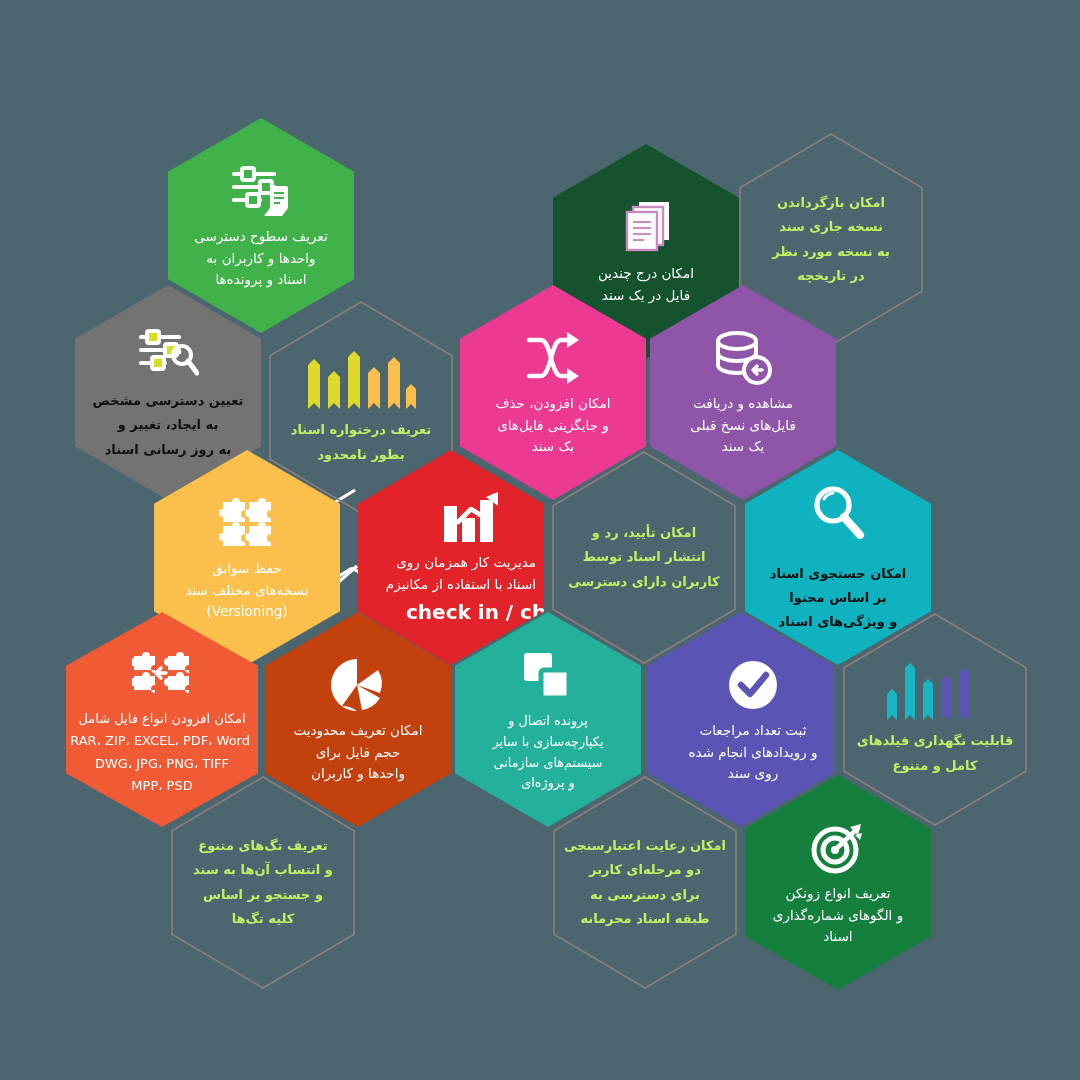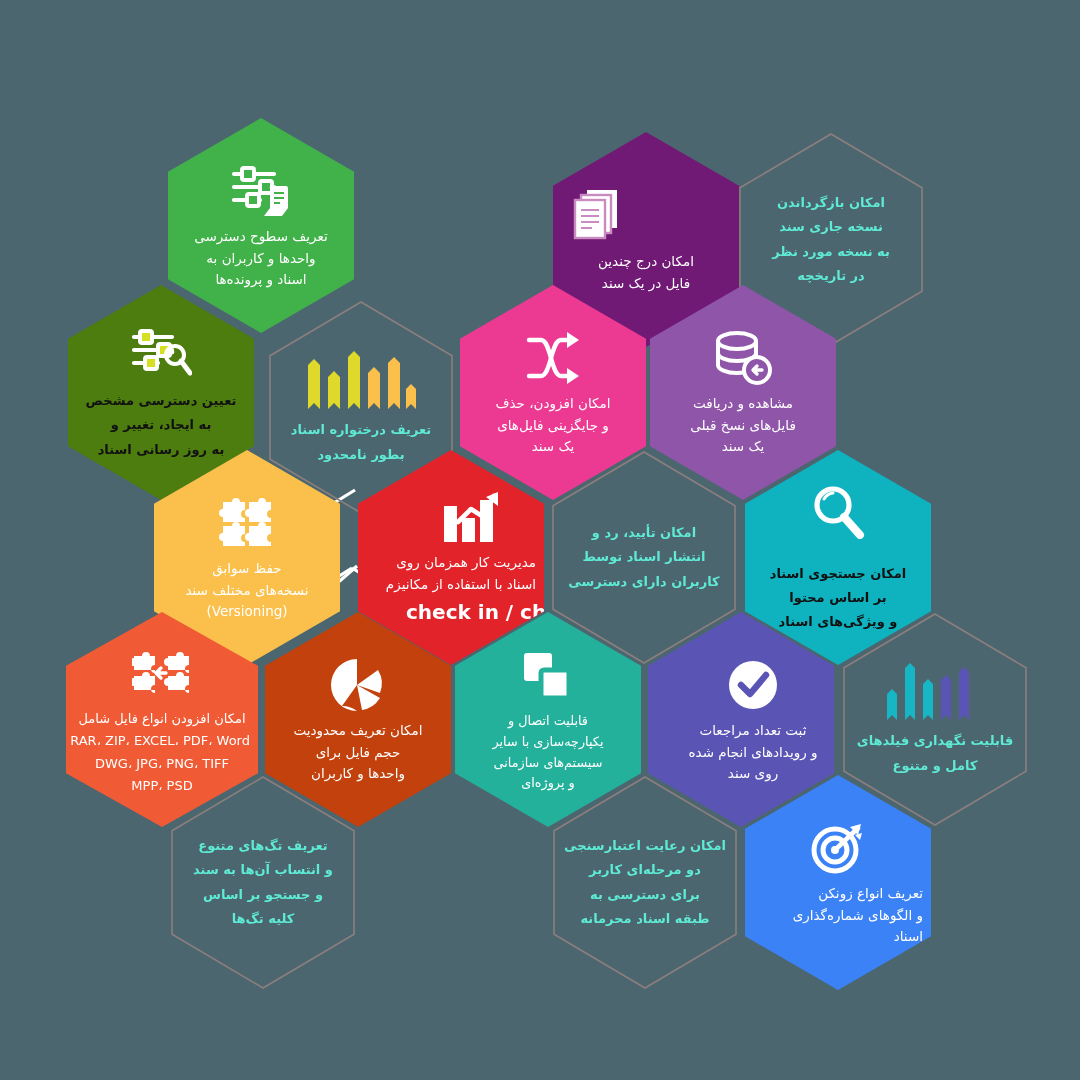--- a/index.html
+++ b/index.html
@@ -47,21 +47,21 @@
     color:#ffffff;
     direction:rtl;
     unicode-bidi:isolate;
     letter-spacing:0;
     width:100%;
   }
   .hextext .ln{display:block;white-space:nowrap;}
   .hextext .ltr{direction:ltr;unicode-bidi:isolate;}
 
   .hex.dark .hextext{color:#111111;font-weight:bold;font-size:13px;line-height:1.85;}
-  .hex.outline .hextext{color:#5eead4;font-weight:bold;font-size:13px;line-height:1.85;}
+  .hex.outline .hextext{color:#bef264;font-weight:bold;font-size:13px;line-height:1.85;}
 
   .hex.bold-en .hextext .big{
     font-weight:bold;font-size:20px;direction:ltr;unicode-bidi:isolate;display:block;
   }
 
   
   #connectors{position:absolute;inset:0;width:1080px;height:1080px;pointer-events:none;}
 </style>
 </head>
 <body>
@@ -105,21 +105,21 @@
         </g>
       </svg>
     </div>
     <div class="hextext">
       <span class="ln">تعریف سطوح دسترسی</span>
       <span class="ln">واحدها و کاربران به</span>
       <span class="ln">اسناد و پرونده‌ها</span>
     </div>
   </div>
 
-  <div class="hex" style="left:553px;top:132px;background:#701a75;align-items:flex-end;">
+  <div class="hex" style="left:553px;top:144px;background:#14532d;">
     <div class="hexicon">
       <svg width="58" height="56" viewBox="0 0 58 56">
         <rect x="22" y="2" width="30" height="38" fill="#fff"></rect>
         <rect x="16" y="7" width="30" height="38" fill="#fff" stroke="#c98bc0" stroke-width="2.4"></rect>
         <rect x="10" y="12" width="30" height="38" fill="#fff" stroke="#c98bc0" stroke-width="2.4"></rect>
         <g stroke="#c98bc0" stroke-width="2.2">
           <line x1="16" y1="22" x2="34" y2="22"></line>
           <line x1="16" y1="28" x2="34" y2="28"></line>
           <line x1="16" y1="34" x2="34" y2="34"></line>
           <line x1="16" y1="40" x2="27" y2="40"></line>
@@ -137,21 +137,21 @@
       <polygon points="93,2 184,55.75 184,159.25 93,213 2,159.25 2,55.75" fill="none" stroke="#8b7f7d" stroke-width="1.6"></polygon>
     </svg>
     <div class="hextext">
       <span class="ln">امکان بازگرداندن</span>
       <span class="ln">نسخه جاری سند</span>
       <span class="ln">به نسخه مورد نظر</span>
       <span class="ln">در تاریخچه</span>
     </div>
   </div>
 
-  <div class="hex dark" style="left:68px;top:285px;background:#4d7c0f;">
+  <div class="hex dark" style="left:75px;top:285px;background:#737373;">
     <div class="hexicon">
       <svg width="62" height="54" viewBox="0 0 62 54">
         <g stroke="#fff" stroke-width="4.2" stroke-linecap="round">
           <line x1="4" y1="10" x2="42" y2="10"></line>
           <line x1="4" y1="23" x2="42" y2="23"></line>
           <line x1="4" y1="36" x2="28" y2="36"></line>
         </g>
         <rect x="10" y="4" width="12" height="12" rx="2" fill="#d7df23" stroke="#fff" stroke-width="4"></rect>
         <rect x="28" y="17" width="12" height="12" rx="2" fill="#d7df23" stroke="#fff" stroke-width="4"></rect>
         <rect x="15" y="30" width="12" height="12" rx="2" fill="#d7df23" stroke="#fff" stroke-width="4"></rect>
@@ -327,21 +327,21 @@
   </div>
 
   <div class="hex" style="left:455px;top:612px;background:#23b19b;">
     <div class="hexicon">
       <svg width="54" height="52" viewBox="0 0 54 52">
         <rect x="3" y="3" width="28" height="28" rx="3" fill="#fff"></rect>
         <rect x="20" y="20" width="28" height="28" rx="3" fill="#fff" stroke="#23b19b" stroke-width="5"></rect>
       </svg>
     </div>
     <div class="hextext" style="font-size:12.8px;">
-      <span class="ln">قابلیت اتصال و</span>
+      <span class="ln">پرونده اتصال و</span>
       <span class="ln">یکپارچه‌سازی با سایر</span>
       <span class="ln">سیستم‌های سازمانی</span>
       <span class="ln">و پروژه‌ای</span>
     </div>
   </div>
 
   <div class="hex" style="left:648px;top:612px;background:#5a55b5;padding-left:32px;">
     <div class="hexicon">
       <svg width="54" height="52" viewBox="0 0 54 52">
         <circle cx="27" cy="26" r="24" fill="#fff"></circle>
@@ -395,21 +395,21 @@
       <polygon points="93,2 184,55.75 184,159.25 93,213 2,159.25 2,55.75" fill="none" stroke="#8b7f7d" stroke-width="1.6"></polygon>
     </svg>
     <div class="hextext">
       <span class="ln">امکان رعایت اعتبارسنجی</span>
       <span class="ln">دو مرحله‌ای کاربر</span>
       <span class="ln">برای دسترسی به</span>
       <span class="ln">طبقه اسناد محرمانه</span>
     </div>
   </div>
 
-  <div class="hex" style="left:745px;top:775px;background:#3b82f6;text-align:right;">
+  <div class="hex" style="left:745px;top:775px;background:#15803d;">
     <div class="hexicon">
       <svg width="56" height="54" viewBox="0 0 56 54">
         <circle cx="25" cy="29" r="21" fill="none" stroke="#fff" stroke-width="5"></circle>
         <circle cx="25" cy="29" r="12" fill="none" stroke="#fff" stroke-width="5"></circle>
         <circle cx="25" cy="29" r="4" fill="#fff"></circle>
         <line x1="25" y1="29" x2="48" y2="7" stroke="#fff" stroke-width="4.6" stroke-linecap="round"></line>
         <path d="M40 6 l11 -3 l-3 11 z" fill="#fff"></path>
         <path d="M45 14 l7 -2 l-2 7 z" fill="#fff"></path>
       </svg>
     </div>

